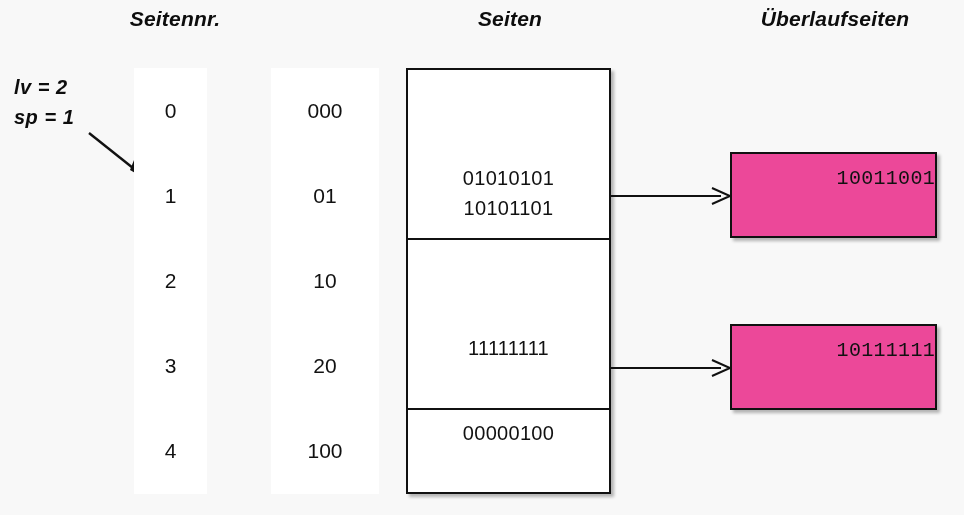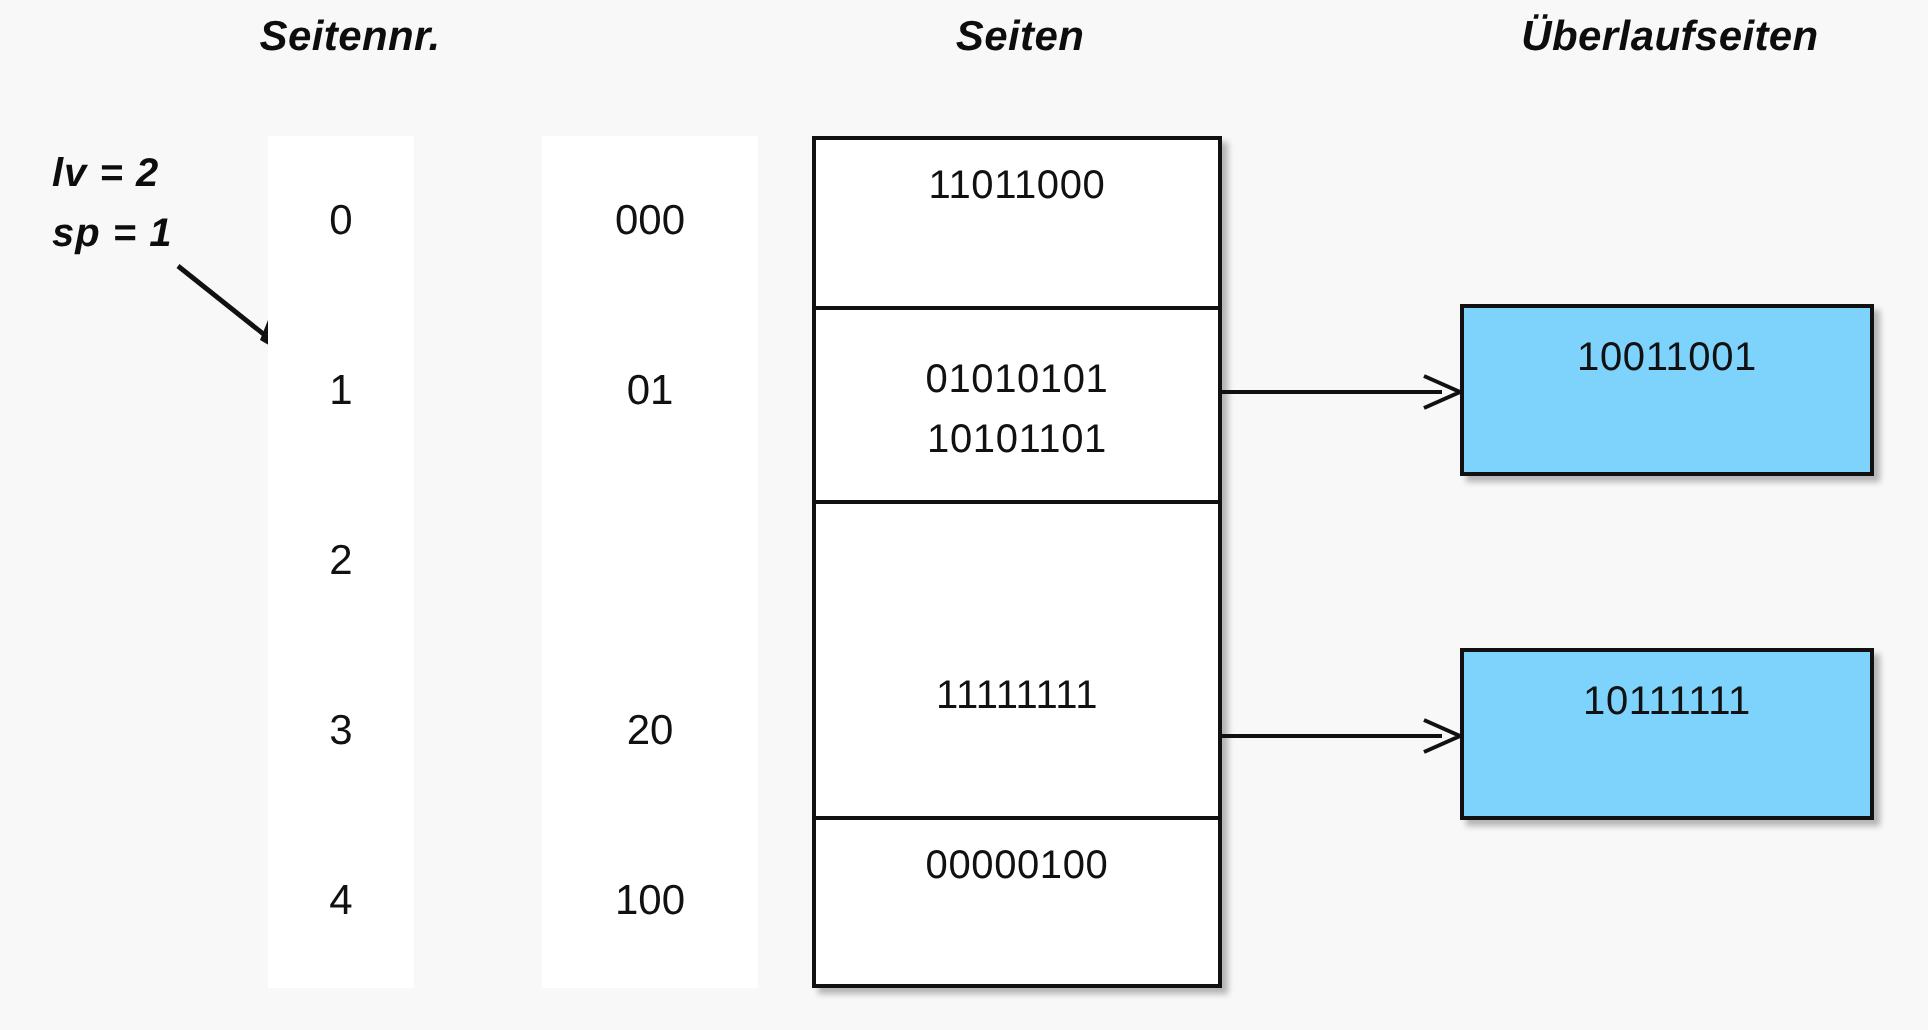--- a/index.html
+++ b/index.html
@@ -41,21 +41,21 @@
     position: absolute;
     left: 14px;
     top: 72px;
     font-style: italic;
     font-weight: bold;
     font-size: 20px;
     line-height: 30px;
     color: #0d0d0d;
     white-space: nowrap;
   }
-  #params div { letter-spacing: 0.5px; margin-left: 12px; }
+  #params div { letter-spacing: 0.5px; }
 
   
   #param-arrow {
     position: absolute;
     left: 86px;
     top: 130px;
     width: 64px;
     height: 52px;
     pointer-events: none;
   }
@@ -103,43 +103,44 @@
     position: absolute;
     left: 0;
     width: 100%;
     height: 85px;
     box-sizing: border-box;
     border-bottom: 2px solid #111111;
     padding-top: 8px;
     text-align: center;
   }
   .seiten-row.r0 { top: 0px; }
-  .seiten-row.r1 { top: 97px; }
+  .seiten-row.r1 { top: 85px; }
   .seiten-row.r2 { top: 170px; }
   .seiten-row.r3 { top: 255px; }
   .seiten-row.r4 { top: 340px; border-bottom: none; }
   .seiten-row .entry {
     font-size: 20px;
     line-height: 30px;
     color: #111111;
     letter-spacing: 0.3px;
   }
 
   
   .overflow-box {
     position: absolute;
     left: 730px;
     width: 207px;
     height: 86px;
-    background: #7dd3fc;
+    background: #ec4899;
     border: 2px solid #111111;
     box-sizing: border-box;
     box-shadow: 3px 3px 3px rgba(0,0,0,0.28);
     padding-top: 11px;
-    text-align: center;
+    text-align: right;
+    font-family: Liberation Mono, monospace;
   }
   #overflow-box-0 { top: 152px; }
   #overflow-box-1 { top: 324px; }
   .overflow-box .entry {
     font-size: 20px;
     line-height: 28px;
     color: #111111;
     letter-spacing: 0.3px;
   }
 
@@ -177,29 +178,27 @@
     <div class="strip-cell r0">0</div>
     <div class="strip-cell r1">1</div>
     <div class="strip-cell r2">2</div>
     <div class="strip-cell r3">3</div>
     <div class="strip-cell r4">4</div>
   </div>
 
   <div class="strip" id="strip-hw">
     <div class="strip-cell r0">000</div>
     <div class="strip-cell r1">01</div>
+    <div class="strip-cell r2">10</div>
     <div class="strip-cell r3">20</div>
     <div class="strip-cell r4">100</div>
   </div>
 
   <div id="seiten-table">
 
-    <div class="seiten-row r0">
-      <div class="entry">11011000</div>
-    </div>
 
     <div class="seiten-row r1">
       <div class="entry">01010101</div>
       <div class="entry">10101101</div>
     </div>
 
 
     <div class="seiten-row r3">
       <div class="entry">11111111</div>
     </div>

